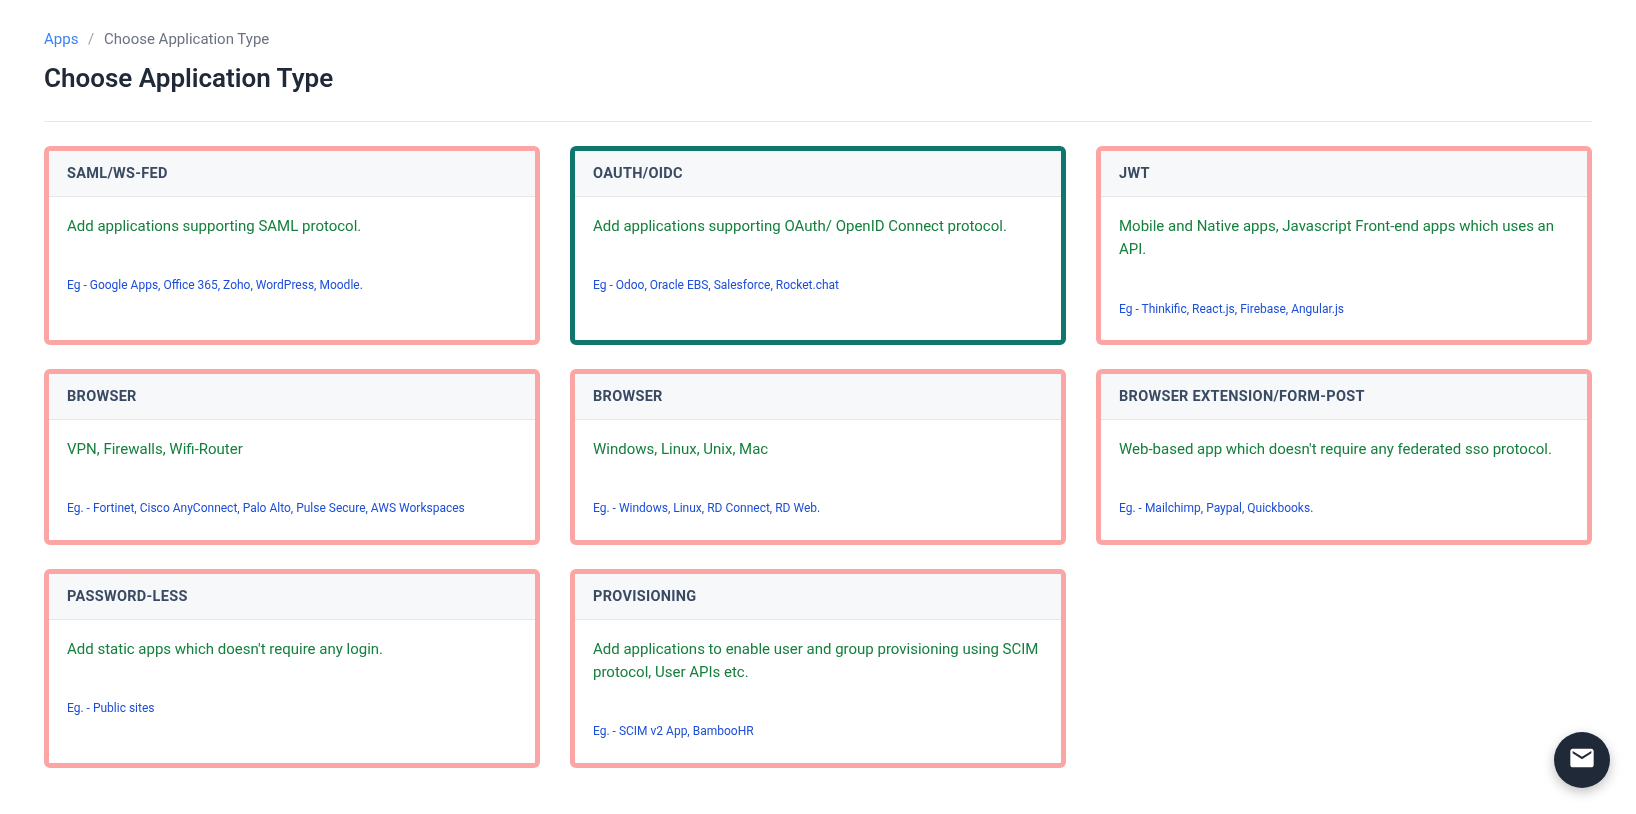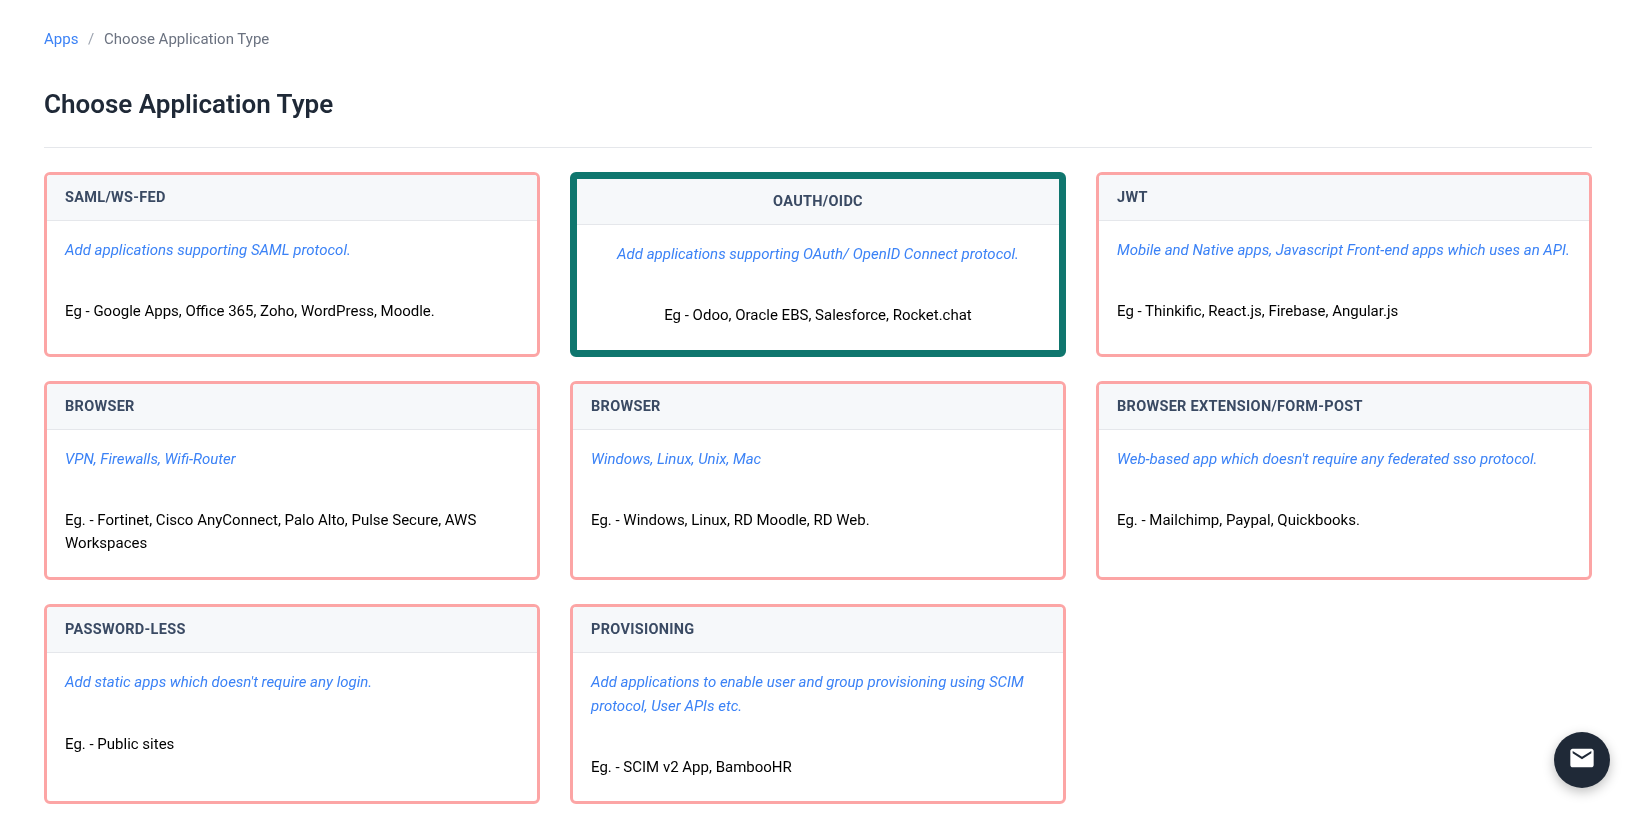--- a/index.html
+++ b/index.html
@@ -12,21 +12,21 @@
     background: #ffffff;
     color: #4a5568;
     width: 1636px;
   }
   .page-container {
     padding: 30px 44px 30px 44px;
   }
   .breadcrumb {
     font-size: 15px;
     color: #6b7280;
-    margin-bottom: 41px;
+    margin-bottom: 15px;
   }
   .breadcrumb a {
     color: #3b82f6;
     text-decoration: none;
   }
   .breadcrumb .sep {
     color: #9ca3af;
     margin: 0 6px;
   }
   .page-title {
@@ -39,30 +39,29 @@
     border: none;
     border-top: 1px solid #e5e7eb;
     margin-bottom: 24px;
   }
   .card-grid {
     display: grid;
     grid-template-columns: repeat(3, 1fr);
     gap: 24px 30px;
   }
   .card {
-    border: 3px solid #fca5a5;
+    border: 5px solid #fca5a5;
     border-radius: 6px;
     background: #ffffff;
     overflow: hidden;
     display: flex;
     flex-direction: column;
   }
   .card.highlighted {
-    border: 7px solid #0f766e;
-    text-align: center;
+    border: 5px solid #0f766e;
   }
   .card-header {
     background: #f6f8fa;
     padding: 14px 18px;
     border-bottom: 1px solid #e5e7eb;
   }
   .card-header-title {
     font-size: 14.5px;
     font-weight: 700;
     color: #3a4a63;
@@ -70,27 +69,26 @@
   }
   .card-body {
     padding: 18px 18px 22px 18px;
     display: flex;
     flex-direction: column;
     gap: 38px;
     flex: 1;
   }
   .card-desc {
     font-size: 15px;
-    color: #3b82f6;
+    color: #15803d;
     line-height: 1.55;
-    font-style: italic;
   }
   .card-example {
-    font-size: 15px;
-    color: #000000;
+    font-size: 12px;
+    color: #1d4ed8;
     line-height: 1.55;
   }
   .card-example.italic {
   }
   .chat-fab {
     position: fixed;
     right: 26px;
     bottom: 26px;
     width: 56px;
     height: 56px;
@@ -159,21 +157,21 @@
           <div class="card-desc">VPN, Firewalls, Wifi-Router</div>
           <div class="card-example">Eg. - Fortinet, Cisco AnyConnect, Palo Alto, Pulse Secure, AWS Workspaces</div>
         </div>
       </div>
       <div class="card">
         <div class="card-header">
           <div class="card-header-title">BROWSER</div>
         </div>
         <div class="card-body">
           <div class="card-desc">Windows, Linux, Unix, Mac</div>
-          <div class="card-example">Eg. - Windows, Linux, RD Moodle, RD Web.</div>
+          <div class="card-example">Eg. - Windows, Linux, RD Connect, RD Web.</div>
         </div>
       </div>
       <div class="card">
         <div class="card-header">
           <div class="card-header-title">BROWSER EXTENSION/FORM-POST</div>
         </div>
         <div class="card-body">
           <div class="card-desc">Web-based app which doesn't require any federated sso protocol.</div>
           <div class="card-example">Eg. - Mailchimp, Paypal, Quickbooks.</div>
         </div>

